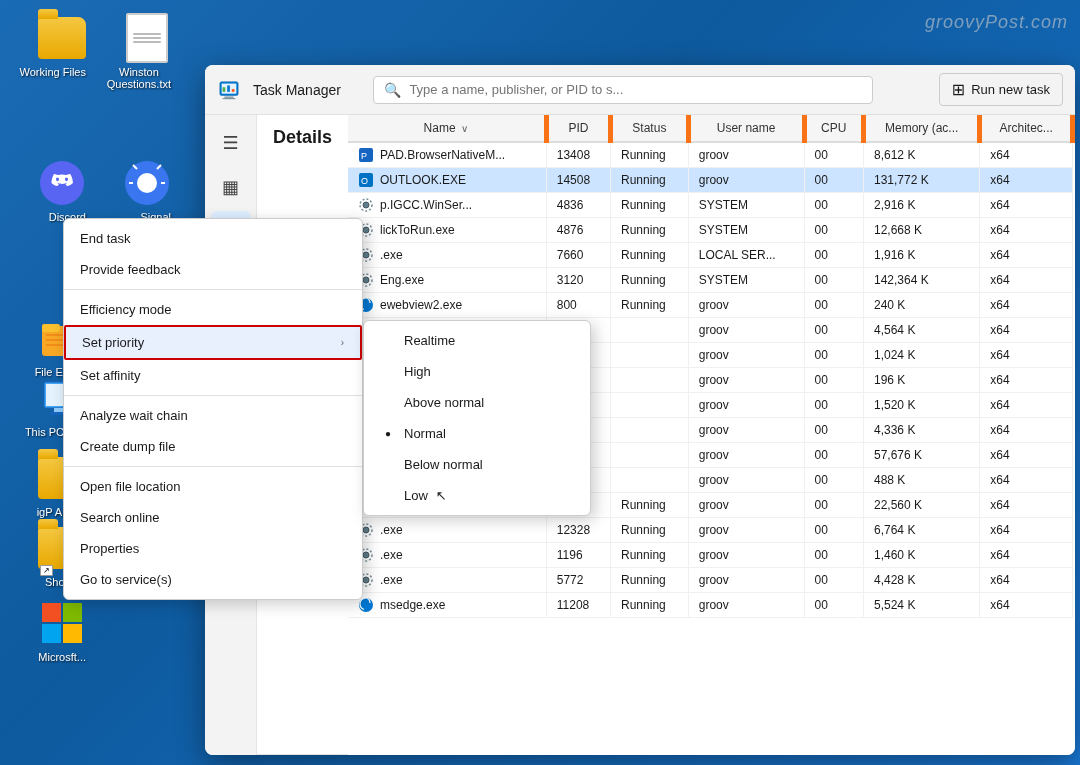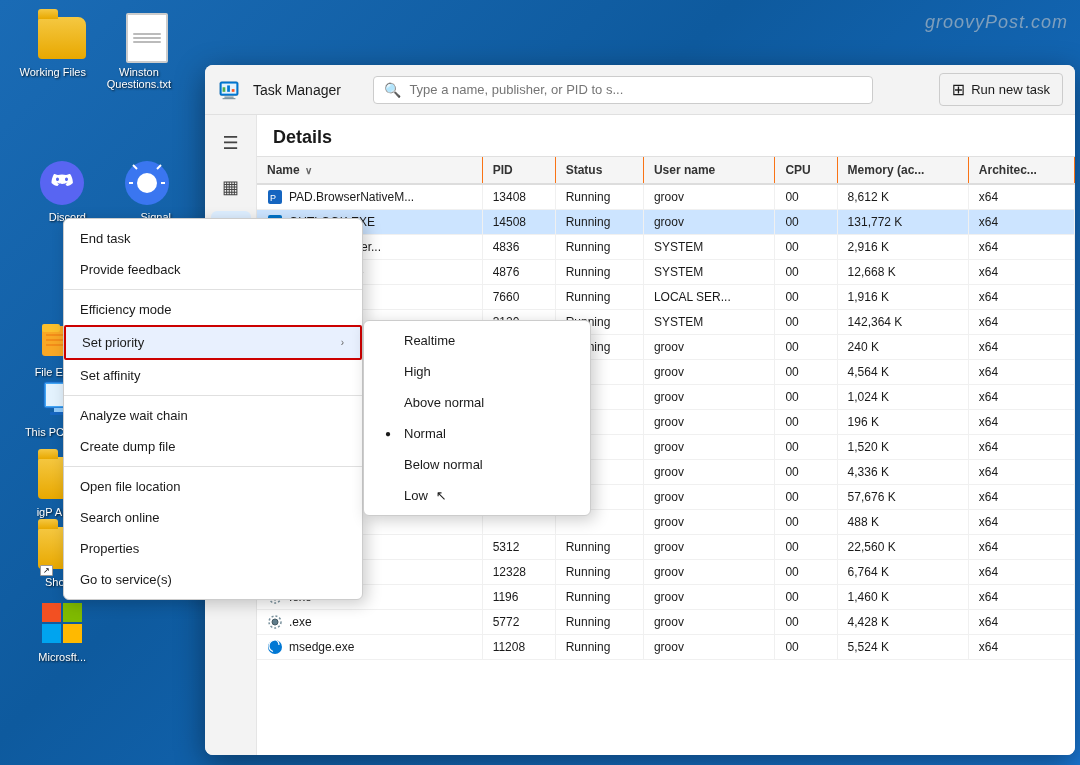--- a/index.html
+++ b/index.html
@@ -154,21 +154,21 @@
       font-size: 18px;
       border: none;
       background: transparent;
     }
     .sidebar-btn.active { background: #ddeeff; color: #0067b8; }
 
     
     .content-panel {
       flex: 1;
       display: flex;
-      flex-direction: column;
+      flex-direction: row;
       background: white;
       overflow: hidden;
     }
 
     
     .section-header {
       padding: 12px 16px 8px;
       font-size: 18px;
       font-weight: 600;
       color: #1a1a1a;
@@ -184,25 +184,25 @@
     table {
       width: 100%;
       border-collapse: collapse;
     }
     thead tr {
       background: #f5f5f5;
       border-bottom: 2px solid #ddd;
     }
     thead th {
       padding: 6px 10px;
-      text-align: left;
-      font-weight: 700;
+      text-align: center;
+      font-weight: 400;
       font-size: 12px;
       color: #333;
-      border-right: 1px solid #f97316;
+      border-right: 5px solid #f97316;
       white-space: nowrap;
       cursor: pointer;
       user-select: none;
     }
     tbody tr {
       border-bottom: 1px solid #f0f0f0;
     }
     tbody tr.selected {
       background: #cce4ff;
     }

